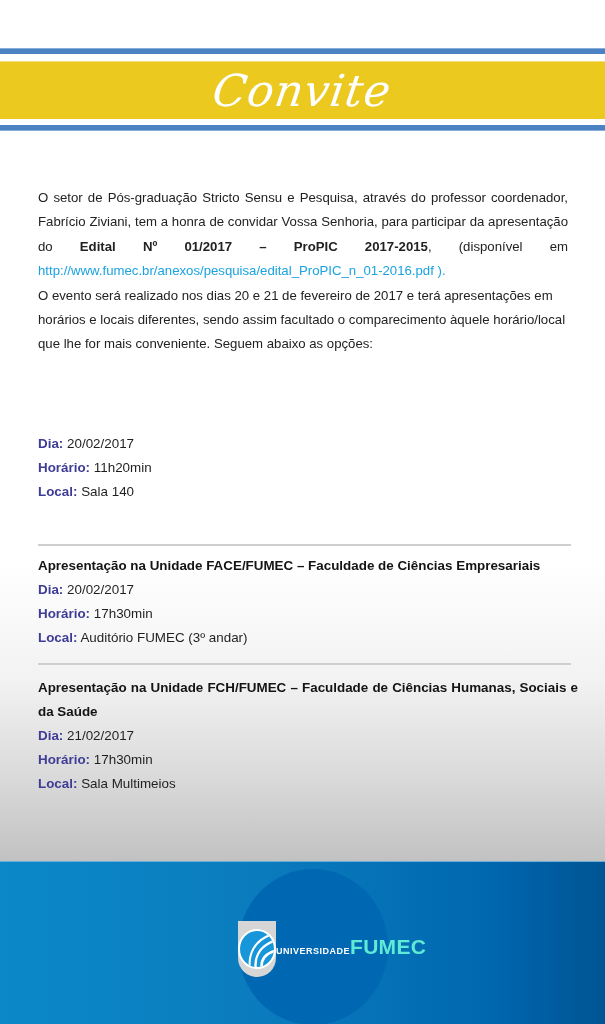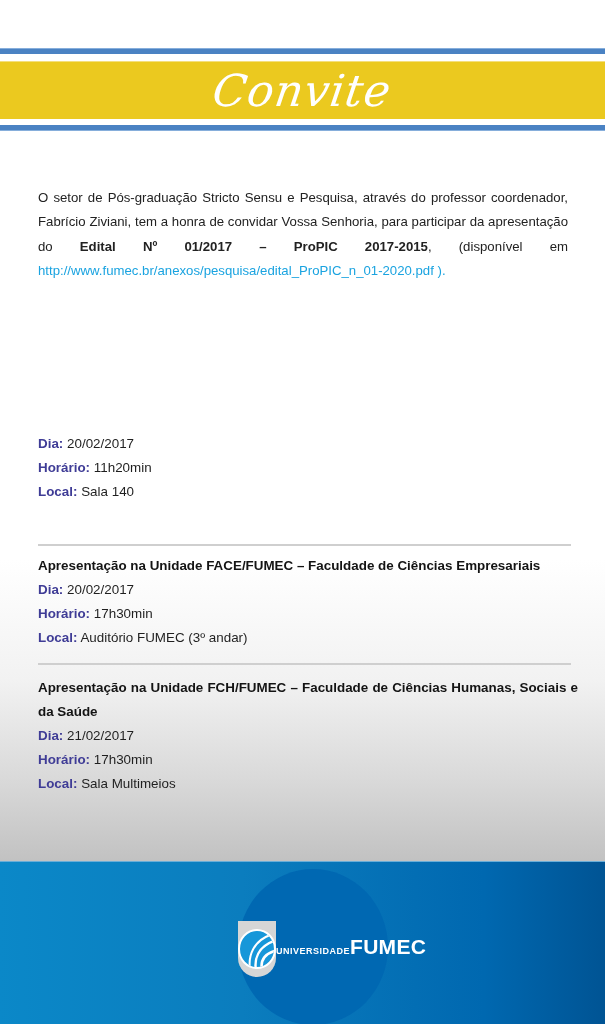--- a/index.html
+++ b/index.html
@@ -67,34 +67,35 @@
     .globe {
       width: 38px; height: 40px; border-radius: 50%;
       background: #1797d9; border: 2px solid #fff;
       position: relative; overflow: hidden;
     }
     .globe svg { position: absolute; left: 0; top: 0; }
     .brand-top {
       margin-top: 7px; font-size: 9px; font-weight: bold; color: #fff; letter-spacing: 0.5px;
     }
     .brand-main {
-      font-size: 21px; font-weight: bold; color: #ffffff; line-height: 20px; letter-spacing: 0.3px;
+      font-size: 21px; font-weight: bold; color: #5eead4; line-height: 20px; letter-spacing: 0.3px;
     }
   </style>
 </head>
 <body>
 
 <div class="stripe top"></div>
 <div class="banner">
   <span class="banner-title">Convite</span>
 </div>
 <div class="stripe bottom"></div>
 
 <div class="intro">
-  <p><span>O setor de Pós-graduação Stricto Sensu e Pesquisa, através do professor coordenador, Fabrício Ziviani, tem a honra de convidar Vossa Senhoria, para participar da apresentação do </span><span class="bold">Edital Nº 01/2017 – ProPIC 2017-2015</span><span>, (disponível em </span><a class="link">http://www.fumec.br/anexos/pesquisa/edital_ProPIC_n_01-2020.pdf ).</a></p>
+  <p><span>O setor de Pós-graduação Stricto Sensu e Pesquisa, através do professor coordenador, Fabrício Ziviani, tem a honra de convidar Vossa Senhoria, para participar da apresentação do </span><span class="bold">Edital Nº 01/2017 – ProPIC 2017-2015</span><span>, (disponível em </span><a class="link">http://www.fumec.br/anexos/pesquisa/edital_ProPIC_n_01-2016.pdf ).</a></p>
+  <p class="last">O evento será realizado nos dias 20 e 21 de fevereiro de 2017 e terá apresentações em horários e locais diferentes, sendo assim facultado o comparecimento àquele horário/local que lhe for mais conveniente. Seguem abaixo as opções:</p>
 </div>
 
 <div class="session" style="top:432px;">
   <div><span class="label">Dia:</span> <span class="value">20/02/2017</span></div>
   <div><span class="label">Horário:</span> <span class="value">11h20min</span></div>
   <div><span class="label">Local:</span> <span class="value">Sala 140</span></div>
 </div>
 
 <div class="divider" style="top:544px;"></div>
 

